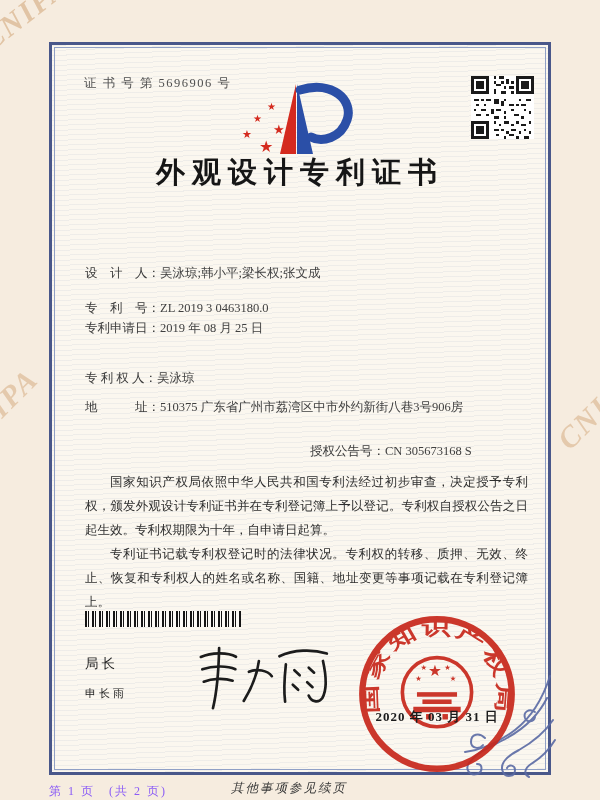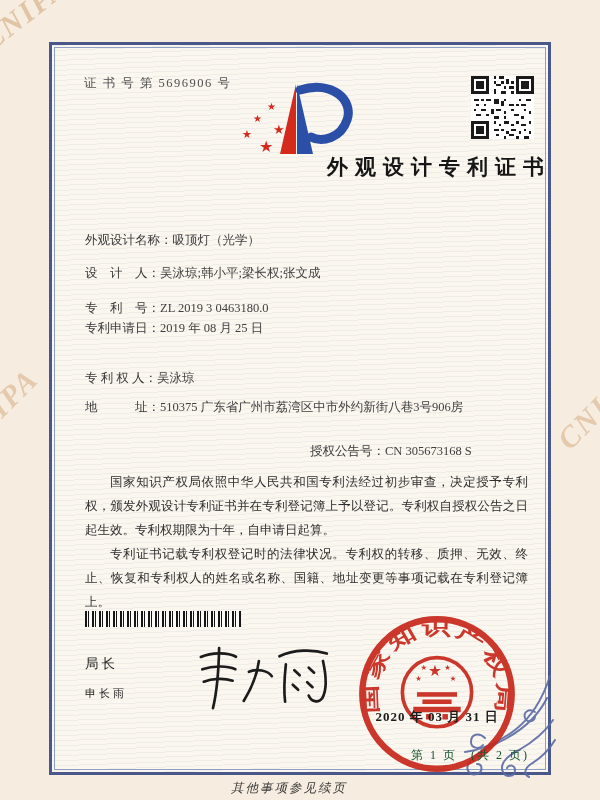--- a/index.html
+++ b/index.html
@@ -21,22 +21,22 @@
   .frame-inner-line{position:absolute;inset:2px;border:1px solid #90a0c6;pointer-events:none;}
 
   .content{position:absolute;left:0;top:0;width:600px;height:800px;z-index:3;}
 
   .cert-number{position:absolute;left:84px;top:75px;font-size:12.5px;color:#4f4f4f;
                letter-spacing:1.5px;}
 
   .logo{position:absolute;left:230px;top:80px;width:135px;height:80px;}
   .qr{position:absolute;left:471px;top:76px;width:63px;height:63px;}
 
-  .title{position:absolute;left:49px;top:153px;width:502px;text-align:right;
-         font-size:21px;font-weight:bold;color:#161616;letter-spacing:7px;}
+  .title{position:absolute;left:49px;top:153px;width:502px;text-align:center;
+         font-size:29px;font-weight:bold;color:#161616;letter-spacing:7px;}
 
   .field-row{position:absolute;left:85px;font-size:12.5px;color:#333;white-space:nowrap;}
   .field-label{color:#3a3a3a;}
   .field-value{color:#404040;}
   .row-double .group2{position:absolute;left:225px;top:0;}
 
   .paras{position:absolute;left:85px;top:470px;width:443px;font-size:12.5px;
          line-height:24px;color:#2e2e2e;}
   .paras p{margin:0;text-indent:2em;text-align:justify;}
 
@@ -49,22 +49,22 @@
                   letter-spacing:3px;}
   .director-name{position:absolute;left:85px;top:686px;font-size:11px;color:#222;
                  letter-spacing:3px;}
   .signature{position:absolute;left:185px;top:642px;width:155px;height:68px;
              transform:rotate(-2deg);}
 
   .seal{position:absolute;left:355px;top:612px;width:164px;height:164px;opacity:0.92;}
   .seal-date{position:absolute;left:357px;top:708px;width:160px;text-align:center;
              font-size:13px;font-weight:bold;color:#1b1b1b;letter-spacing:1px;}
 
-  .page-number{position:absolute;left:49px;top:747px;width:480px;text-align:right;
-               font-size:12px;color:#14532d;letter-spacing:2px;}
+  .page-number{position:absolute;left:49px;top:783px;width:480px;text-align:left;
+               font-size:12px;color:#8b5cf6;letter-spacing:2px;}
   .continuation{position:absolute;left:49px;top:780px;width:480px;text-align:center;
                 font-size:12.5px;color:#3a3a3a;letter-spacing:2px;font-style:italic;}
 
   .ornament{position:absolute;left:455px;top:668px;width:115px;height:115px;z-index:2;}
 </style>
 </head>
 <body>
 
 <div id="page">
 
@@ -173,23 +173,20 @@
         <rect x="10" y="23" width="1" height="1"></rect>
           <rect x="13" y="24" width="1" height="1"></rect>
           <rect x="15" y="23" width="2" height="1"></rect>
         <rect x="18" y="24" width="1" height="1"></rect>
           <rect x="21" y="24" width="2" height="1"></rect>
       </g>
     </svg>
 
     <div class="title">外观设计专利证书</div>
 
-    <div class="field-row" style="top:232px;">
-      <span class="field-label">外观设计名称：</span><span class="field-value">吸顶灯（光学）</span>
-    </div>
     <div class="field-row" style="top:265px;">
       <span class="field-label">设　计　人：</span><span class="field-value">吴泳琼;韩小平;梁长权;张文成</span>
     </div>
     <div class="field-row" style="top:300px;">
       <span class="field-label">专　利　号：</span><span class="field-value">ZL 2019 3 0463180.0</span>
     </div>
     <div class="field-row" style="top:320px;">
       <span class="field-label">专利申请日：</span><span class="field-value">2019 年 08 月 25 日</span>
     </div>
     <div class="field-row" style="top:370px;font-family:Liberation Serif, serif;">

